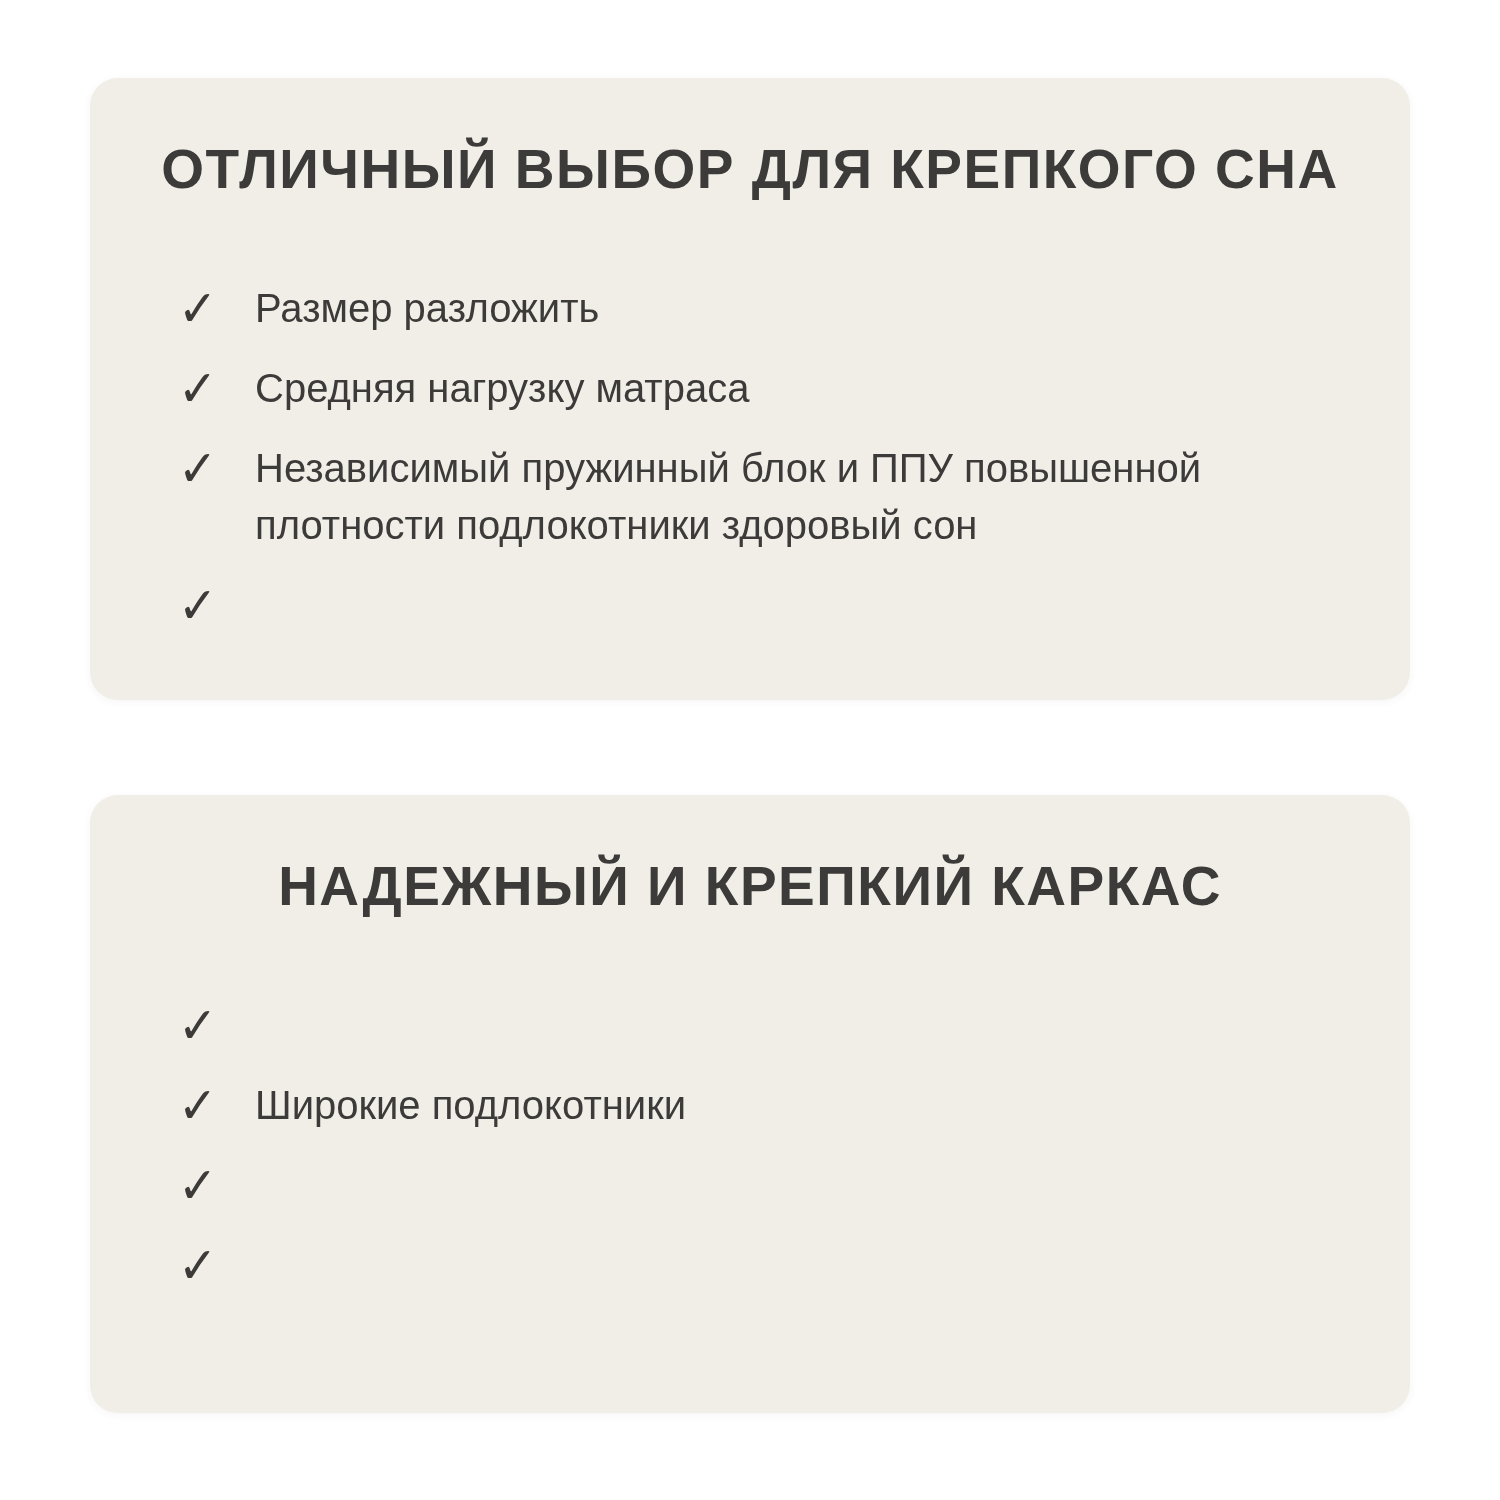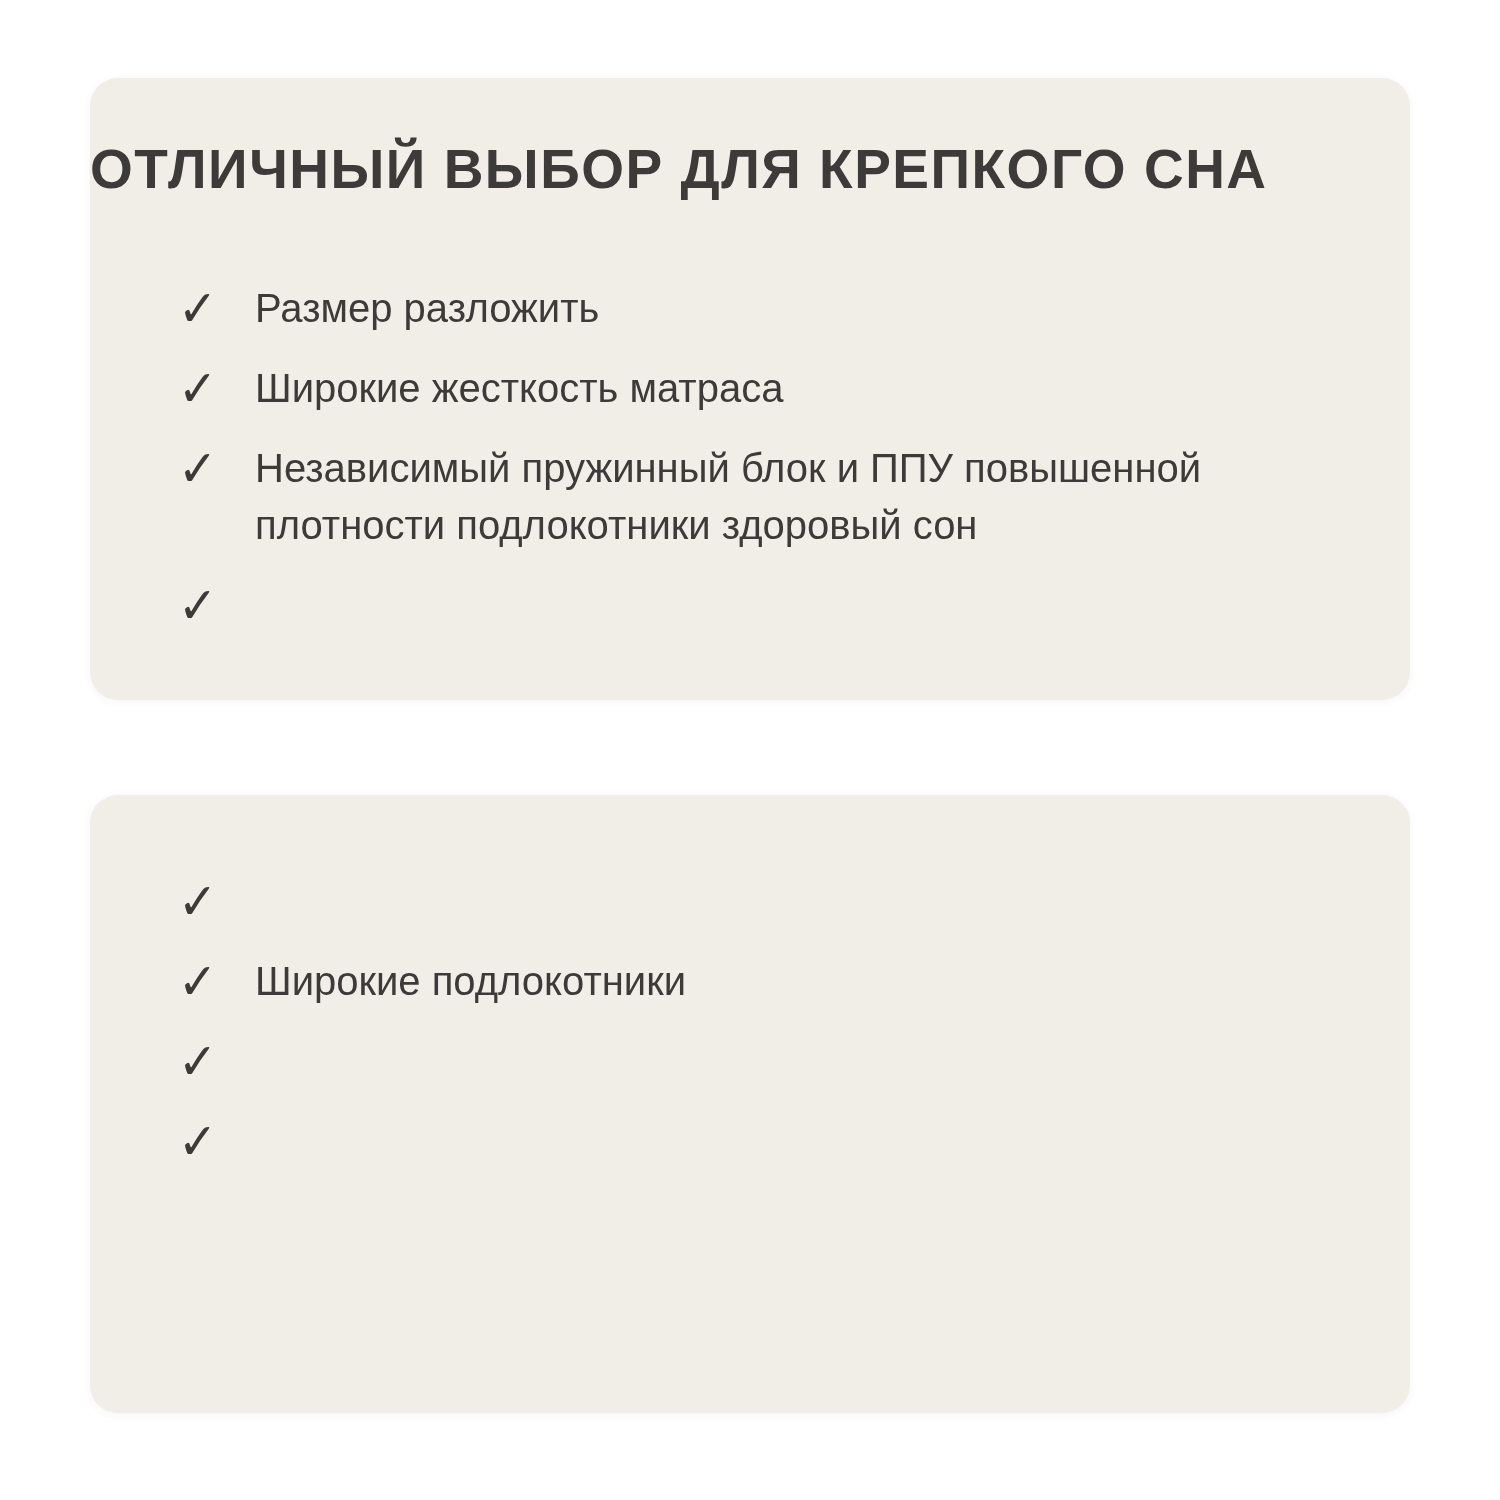--- a/index.html
+++ b/index.html
@@ -28,20 +28,21 @@
     top: 78px;
     height: 622px;
   }
   .card-2 {
     top: 795px;
     height: 618px;
   }
   .card-title {
     margin: 0;
     padding-top: 58px;
+    text-align: center;
     font-size: 55px;
     line-height: 1.2;
     font-weight: bold;
     letter-spacing: 1.5px;
     color: #3c3b39;
   }
   .feature-list {
     margin-top: 78px;
     padding-left: 88px;
     padding-right: 55px;
@@ -74,33 +75,34 @@
 
 <section class="card card-1">
   <h2 class="card-title">ОТЛИЧНЫЙ ВЫБОР ДЛЯ КРЕПКОГО СНА</h2>
   <div class="feature-list">
     <div class="feature-item">
       <span class="check-icon">✓</span>
       <span class="feature-text">Размер разложить</span>
     </div>
     <div class="feature-item">
       <span class="check-icon">✓</span>
-      <span class="feature-text">Широкие жесткость матраса</span>
+      <span class="feature-text">Средняя нагрузку матраса</span>
     </div>
     <div class="feature-item">
       <span class="check-icon">✓</span>
       <span class="feature-text">Независимый пружинный блок и ППУ повышенной плотности подлокотники здоровый сон</span>
     </div>
     <div class="feature-item">
       <span class="check-icon">✓</span>
     </div>
   </div>
 </section>
 
 <section class="card card-2">
+  <h2 class="card-title">НАДЕЖНЫЙ И КРЕПКИЙ КАРКАС</h2>
   <div class="feature-list">
     <div class="feature-item">
       <span class="check-icon">✓</span>
     </div>
     <div class="feature-item">
       <span class="check-icon">✓</span>
       <span class="feature-text">Широкие подлокотники</span>
     </div>
     <div class="feature-item">
       <span class="check-icon">✓</span>

